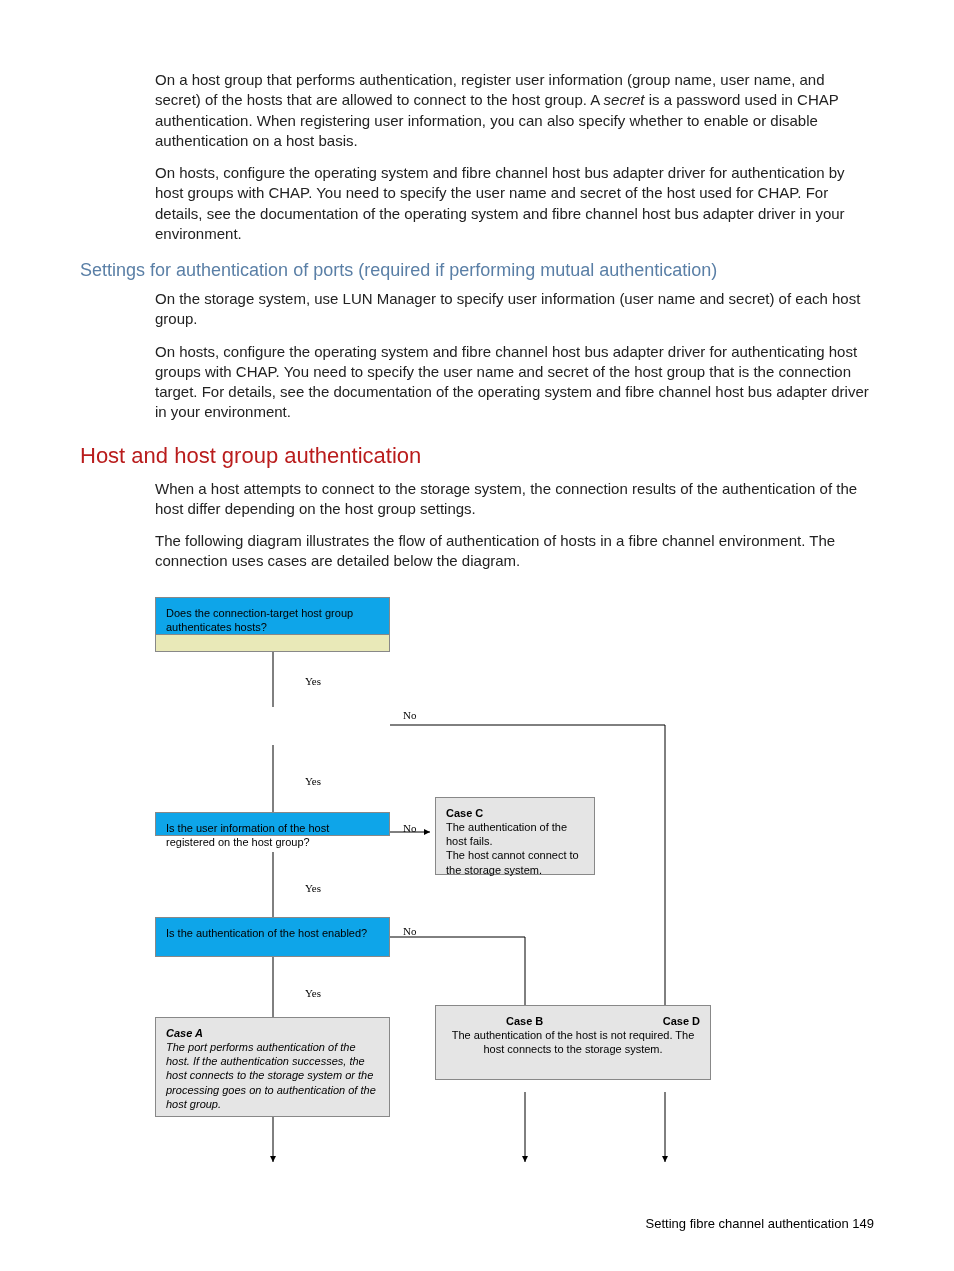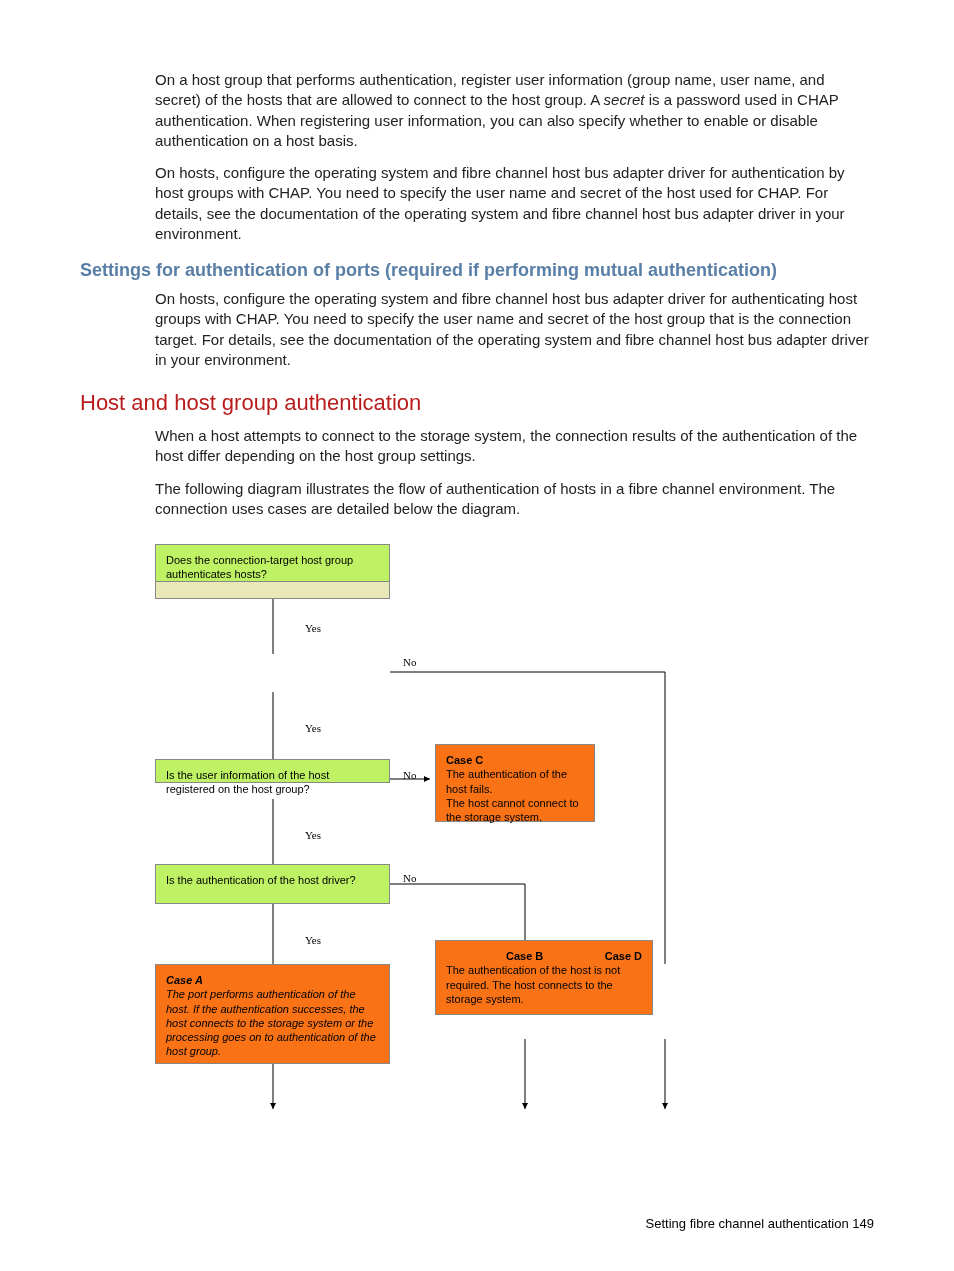--- a/index.html
+++ b/index.html
@@ -20,21 +20,21 @@
   .body-text {
     font-size: 15px;
     line-height: 1.35;
     margin: 0 0 12px 0;
     padding-left: 75px;
     color: #222;
   }
   .italic { font-style: italic; }
   h3.sub {
     color: #5a7fa6;
-    font-weight: bold;
+    font-weight: normal;
     font-size: 18px;
     margin: 16px 0 8px 0;
     padding-left: 0;
   }
   h2.section {
     color: #b91c1c;
     font-weight: normal;
     font-size: 22px;
     margin: 20px 0 10px 0;
   }
@@ -48,22 +48,22 @@
   }
   .box {
     position: absolute;
     border: 1px solid #888;
     padding: 8px 10px;
     font-size: 11px;
     line-height: 1.3;
     box-sizing: border-box;
   }
   .start { background: #e9e9b8; }
-  .decision { background: #bef264; }
-  .result { background: #f97316; }
+  .decision { background: #0ea5e9; }
+  .result { background: #e5e5e5; }
   .label {
     position: absolute;
     font-size: 11px;
     font-family: Liberation Serif, serif;
   }
   svg.conn { position:absolute; left:0; top:0; width:570px; height:575px; pointer-events:none; }
   .footer {
     position: absolute;
     bottom: 40px;
     right: 80px;
@@ -78,20 +78,21 @@
 <div class="page">
 
   <p class="body-text">
     <span>On a host group that performs authentication, register user information (group name, user name, and secret) of the hosts that are allowed to connect to the host group. A </span><span class="italic">secret</span><span> is a password used in CHAP authentication. When registering user information, you can also specify whether to enable or disable authentication on a host basis.</span>
   </p>
 
   <p class="body-text">On hosts, configure the operating system and fibre channel host bus adapter driver for authentication by host groups with CHAP. You need to specify the user name and secret of the host used for CHAP. For details, see the documentation of the operating system and fibre channel host bus adapter driver in your environment.</p>
 
   <h3 class="sub">Settings for authentication of ports (required if performing mutual authentication)</h3>
 
+  <p class="body-text">On the storage system, use LUN Manager to specify user information (user name and secret) of each host group.</p>
   <p class="body-text">On hosts, configure the operating system and fibre channel host bus adapter driver for authenticating host groups with CHAP. You need to specify the user name and secret of the host group that is the connection target. For details, see the documentation of the operating system and fibre channel host bus adapter driver in your environment.</p>
 
   <h2 class="section">Host and host group authentication</h2>
 
   <p class="body-text">When a host attempts to connect to the storage system, the connection results of the authentication of the host differ depending on the host group settings.</p>
   <p class="body-text">The following diagram illustrates the flow of authentication of hosts in a fibre channel environment. The connection uses cases are detailed below the diagram.</p>
 
   <div class="flowchart">
 
     <svg class="conn">
@@ -140,31 +141,31 @@
     <div class="label" style="left:248px; top:225px;">No</div>
     <div class="label" style="left:150px; top:285px;">Yes</div>
 
     <div class="box result" style="left:280px; top:200px; width:160px; height:78px;">
       <span class="bold">Case C</span><br>
       <span style="white-space:pre-line;">The authentication of the host fails.
 The host cannot connect to the storage system.</span>
     </div>
 
     <div class="box decision" style="left:0; top:320px; width:235px; height:40px;">
-      <span>Is the authentication of the host driver?</span>
+      <span>Is the authentication of the host enabled?</span>
     </div>
     <div class="label" style="left:248px; top:328px;">No</div>
     <div class="label" style="left:150px; top:390px;">Yes</div>
 
     <div class="box result" style="left:0; top:420px; width:235px; height:100px;font-style:italic;">
       <span class="bold">Case A</span><br>
       <span>The port performs authentication of the host. If the authentication successes, the host connects to the storage system or the processing goes on to authentication of the host group.</span>
     </div>
 
-    <div class="box result" style="left:280px; top:396px; width:218px; height:75px;">
+    <div class="box result" style="left:280px; top:408px; width:276px; height:75px;text-align:center;">
       <div style="display:flex; justify-content:space-between;">
         <span class="bold" style="margin-left:60px;">Case B</span>
         <span class="bold">Case D</span>
       </div>
       <span>The authentication of the host is not required. The host connects to the storage system.</span>
     </div>
 
   </div>
 
   <div class="footer">

